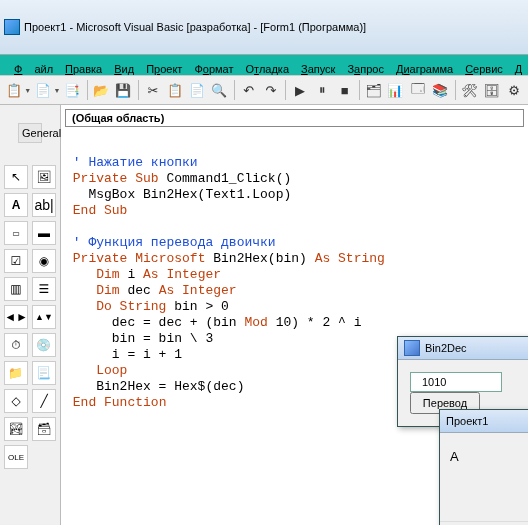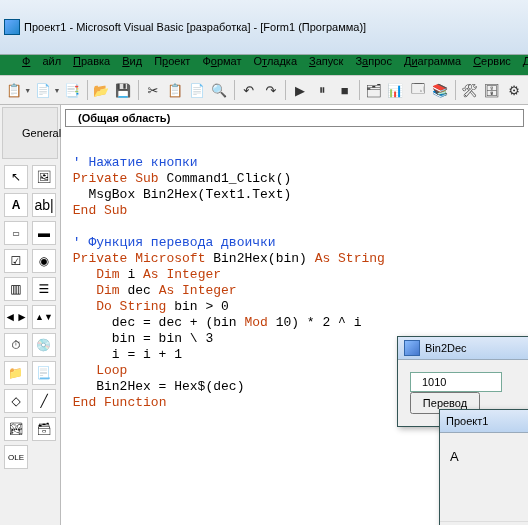--- a/index.html
+++ b/index.html
@@ -1,31 +1,31 @@
 <!DOCTYPE html>
 <html><head>
 <meta charset="utf-8">
 <style>
 html,body{margin:0;padding:0;font-family:Tahoma,Arial,sans-serif;font-size:11px;background:#fff;overflow:hidden;width:528px;height:525px}
 .titlebar{background:linear-gradient(#e8f0f8,#d0e0f0);height:22px;border-bottom:1px solid #9aa;display:flex;align-items:center;padding:16px 4px;color:#000}
 .titlebar .vbicon{width:14px;height:14px;background:linear-gradient(135deg,#6af,#28c);margin-right:4px;border:1px solid #058}
-.menubar{background:#15803d;height:20px;display:flex;align-items:flex-start;padding:0 16px;border-bottom:1px solid #ccc}
+.menubar{background:#14b8a6;height:20px;display:flex;align-items:flex-end;padding:0 8px;border-bottom:1px solid #ccc}
 .menubar span{margin:0 6px;cursor:default}
 .menubar u{text-decoration:underline}
 .toolbar{background:#f0f0f0;height:28px;display:flex;align-items:center;padding:0 4px;border-bottom:1px solid #bbb;gap:2px}
 .tbtn{width:22px;height:22px;display:flex;align-items:center;justify-content:center;border:1px solid transparent;font-size:13px;color:#333}
 .sep{width:1px;height:20px;background:#bbb;margin:0 2px}
 .drop{font-size:7px;color:#555;margin-left:-2px}
 .body{display:flex;height:calc(525px - 22px - 20px - 28px)}
 .toolbox{width:60px;background:#f0f0f0;border-right:1px solid #bbb}
-.toolbox .gentab{font-size:11px;text-align:center;padding:19px;border:1px solid #ccc;background:#e8e8e8;margin:2px}
+.toolbox .gentab{font-size:11px;text-align:center;padding:3px;border:1px solid #ccc;background:#e8e8e8;margin:18px}
 .toolbox .grid{display:grid;grid-template-columns:1fr 1fr;gap:4px;padding:4px}
 .tbx{width:22px;height:22px;display:flex;align-items:center;justify-content:center;border:1px solid #ccc;background:#fff;font-size:12px}
 .editor{flex:1;display:flex;flex-direction:column;background:#fff;position:relative}
-.objbar{background:#fff;border-bottom:1px solid #bbb;padding:2px 12px;font-weight:bold;font-size:11px;margin:4px;border:1px solid #888}
+.objbar{background:#fff;border-bottom:1px solid #bbb;padding:2px 6px;font-weight:bold;font-size:11px;margin:4px;border:1px solid #888}
 .code{font-family:'Courier New',monospace;font-size:13px;line-height:16px;padding:8px 4px;white-space:pre;color:#000}
 .kw{color:#c2410c}
 .cm{color:#1d4ed8}
 .dialog{position:absolute;background:#f0f0f0;border:1px solid #355;box-shadow:2px 2px 6px rgba(0,0,0,.3)}
 .dlg-title{background:linear-gradient(#dce8f8,#bcd4f0);height:22px;display:flex;align-items:center;padding:0 6px;font-size:11px;color:#000;border-bottom:1px solid #9ab;position:relative}
 .dlg-title .ico{width:14px;height:14px;background:linear-gradient(135deg,#8bf,#47c);border:1px solid #36a;margin-right:5px}
 .dlg-body{padding:12px;font-size:11px}
 .dlg1{left:336px;top:231px;width:178px}
 .dlg1 input{width:68px;height:18px;font-size:11px;padding:0 11px;border:1px solid #7a9}
 .dlg1 button{width:70px;height:22px;font-size:11px}
@@ -116,21 +116,21 @@
       <div class="tbx">🗃</div>
       <div class="tbx" style="font-size:8px">OLE</div>
     </div>
   </div>
 
   <div class="editor">
     <div class="objbar">(Общая область)</div>
     <div class="code">
  <span class="cm">' Нажатие кнопки</span>
  <span class="kw">Private</span><span class="kw"> Sub</span><span> Command1_Click()</span>
-<span>   MsgBox Bin2Hex(Text1.Text)</span>
+<span>   MsgBox Bin2Hex(Text1.Loop)</span>
  <span class="kw">End Sub</span>
 
  <span class="cm">' Функция перевода двоички</span>
  <span class="kw">Private</span><span class="kw"> Microsoft</span><span> Bin2Hex(bin) </span><span class="kw">As</span><span class="kw"> String</span>
 <span class="kw">    Dim</span><span> i </span><span class="kw">As</span><span class="kw"> Integer</span>
 <span class="kw">    Dim</span><span> dec </span><span class="kw">As</span><span class="kw"> Integer</span>
 <span class="kw">    Do String</span><span> bin &gt; 0</span>
 <span>      dec = dec + (bin </span><span class="kw">Mod</span><span> 10) * 2 ^ i</span>
 <span>      bin = bin \ 3</span>
 <span>      i = i + 1</span>

